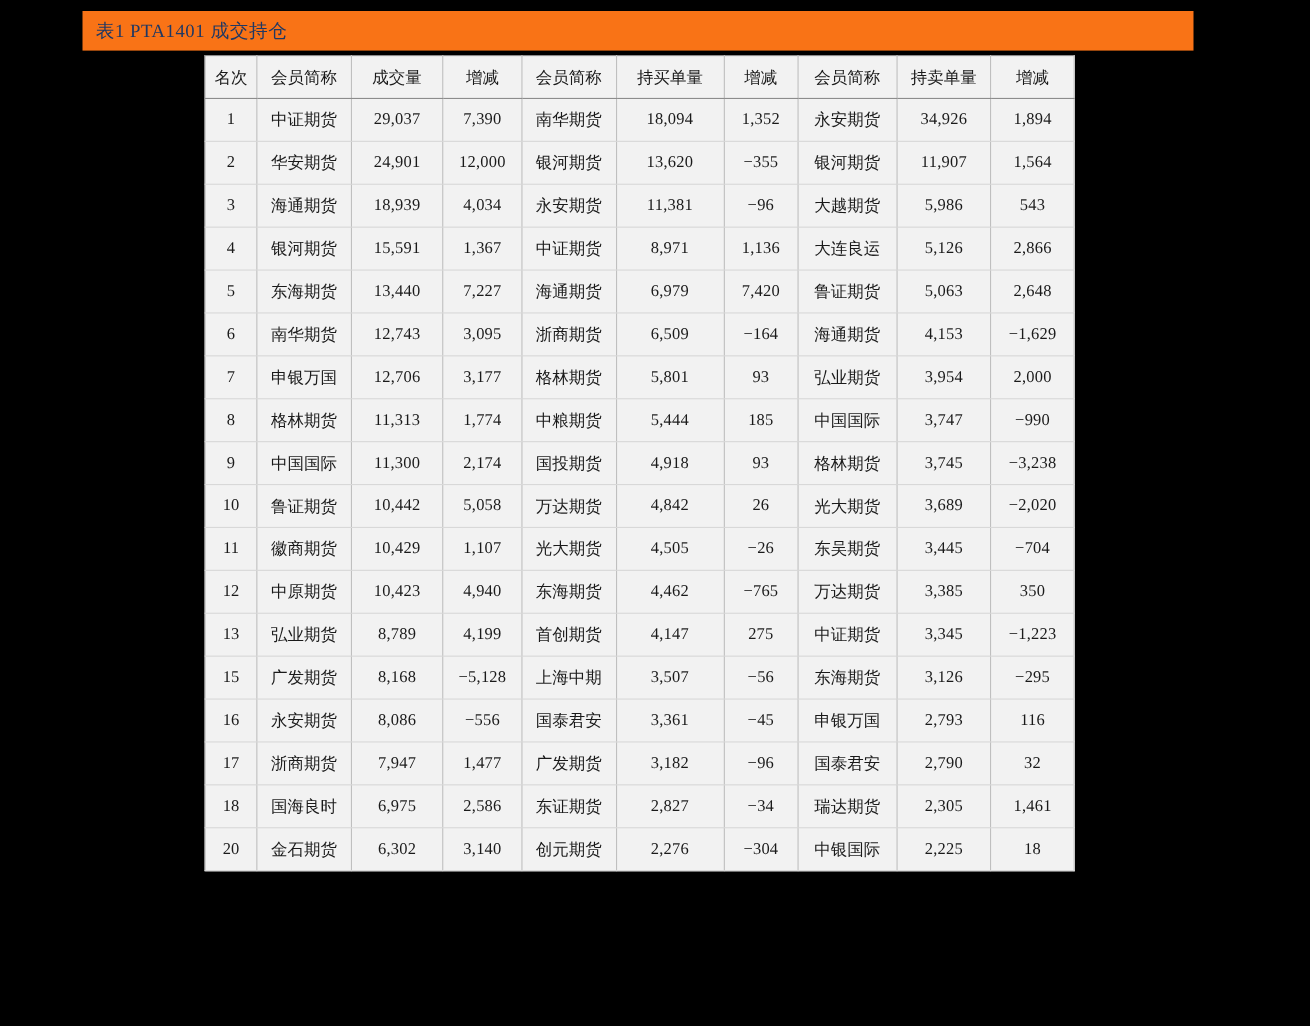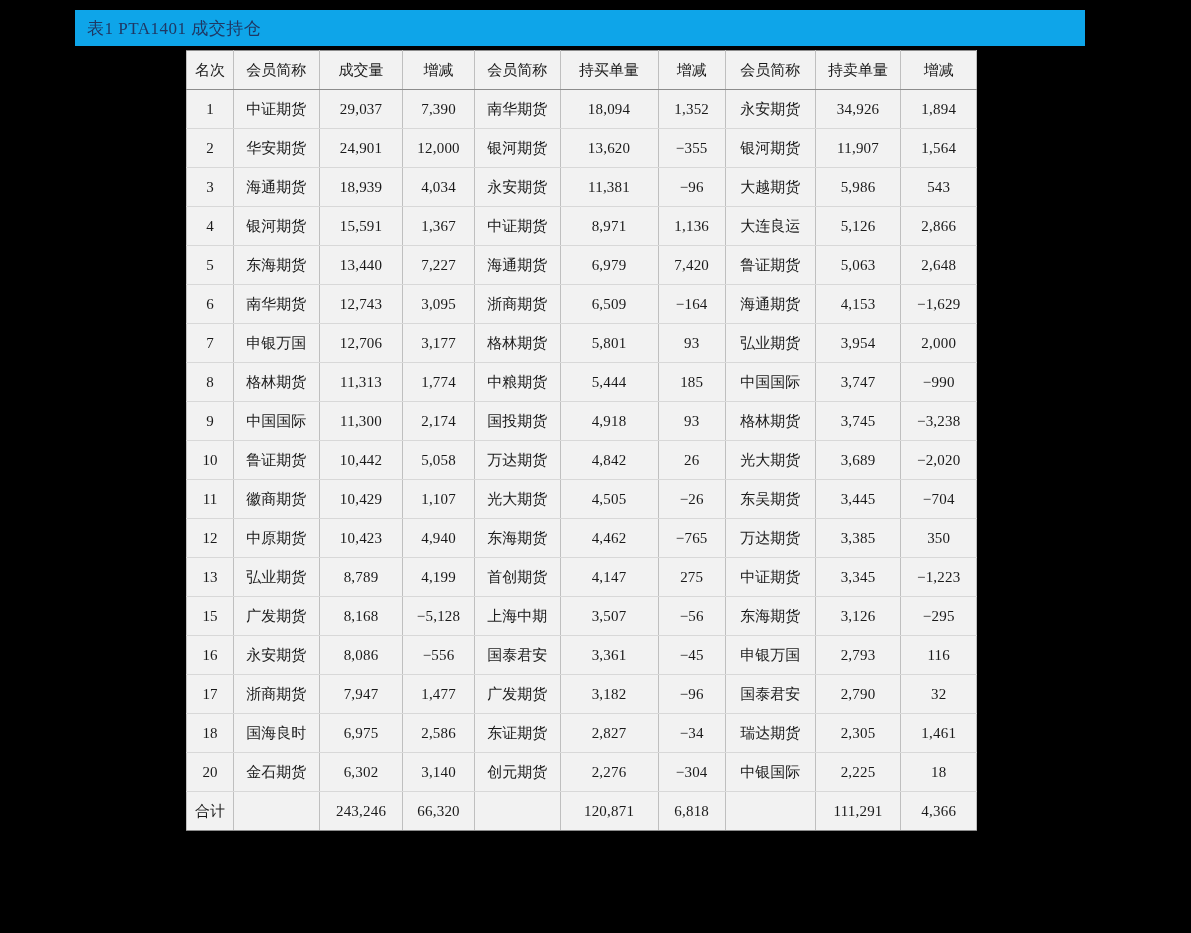--- a/index.html
+++ b/index.html
@@ -15,21 +15,21 @@
     overflow: hidden;
   }
 
   
   #title-bar {
     position: absolute;
     left: 75px;
     top: 10px;
     width: 1010px;
     height: 36px;
-    background: #0ea5e9;
+    background: #f97316;
     display: flex;
     align-items: center;
   }
   #title-bar .title-text {
     margin-left: 12px;
     color: #1f3864;
     font-size: 17px;
     font-family: "Liberation Serif", "DejaVu Serif", serif;
     letter-spacing: 0.5px;
     white-space: nowrap;
@@ -334,27 +334,15 @@
           <td class="cname">金石期货</td>
           <td class="num">6,302</td>
           <td class="num">3,140</td>
           <td class="cname">创元期货</td>
           <td class="num">2,276</td>
           <td class="num">−304</td>
           <td class="cname">中银国际</td>
           <td class="num">2,225</td>
           <td class="num">18</td>
         </tr>
-        <tr class="total">
-          <td class="first-col rank">合计</td>
-          <td class="cname"></td>
-          <td class="num">243,246</td>
-          <td class="num">66,320</td>
-          <td class="cname"></td>
-          <td class="num">120,871</td>
-          <td class="num">6,818</td>
-          <td class="cname"></td>
-          <td class="num">111,291</td>
-          <td class="num">4,366</td>
-        </tr>
       </tbody>
   </table>
 </div>
 
 </body></html>

